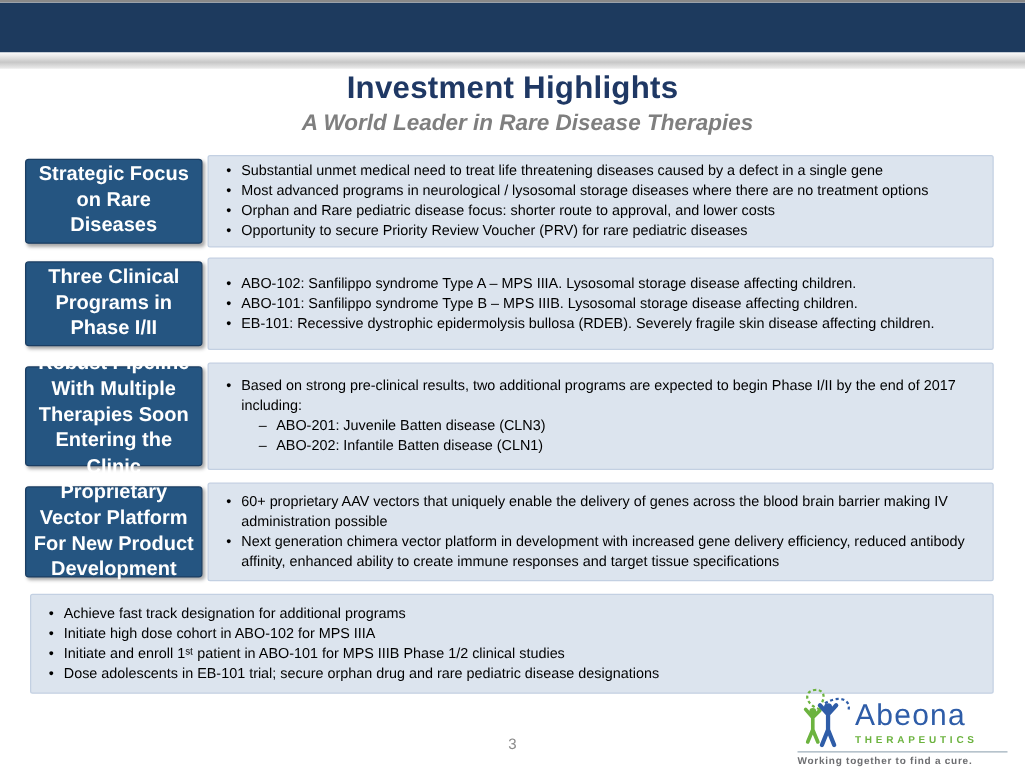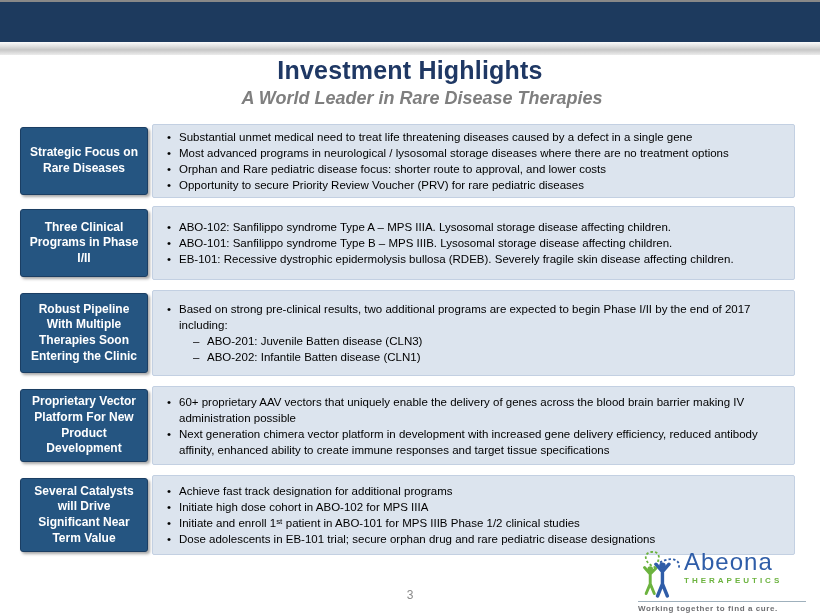--- a/index.html
+++ b/index.html
@@ -23,40 +23,40 @@
     font-size:18px;font-weight:bold;font-style:italic;color:var(--subtitle-gray);}
 
   .rows{position:absolute;left:0;top:0;width:100%;height:100%;pointer-events:none;}
   .row{position:absolute;left:20px;right:25px;display:flex;pointer-events:auto;}
   .row:nth-child(1){top:122px;height:74px;}
   .row:nth-child(2){top:204px;height:74px;}
   .row:nth-child(3){top:288px;height:86px;}
   .row:nth-child(4){top:384px;height:79px;}
   .row:nth-child(5){top:473px;height:80px;}
 
-  .row-label{flex:none;width:128px;margin:3px 0;background:var(--label-navy);
+  .row-label{flex:none;width:142px;margin:3px 0;background:var(--label-navy);
     border:1px solid var(--label-border);border-radius:3px;
     box-shadow:2px 2px 3px rgba(0,0,0,0.35);
-    color:#fff;font-weight:bold;font-size:12px;line-height:1.3;text-align:center;
+    color:#fff;font-weight:bold;font-size:16px;line-height:1.3;text-align:center;
     display:flex;align-items:center;justify-content:center;padding:16px 5px;}
   .row-content{flex:1;margin-left:4px;background:var(--content-bg);
     border:1px solid var(--content-border);border-radius:2px;
     display:flex;flex-direction:column;justify-content:center;padding:4px 6px 4px 10px;}
 
   .bullet{display:flex;color:var(--text-black);font-size:11.5px;line-height:16px;}
   .bullet .marker{flex:none;width:16px;padding-left:4px;}
   .bullet.level-2{margin-left:30px;}
   .bullet.level-2 .marker{width:14px;padding-left:0;}
   .btext{flex:1;}
 
   .page-number{position:absolute;left:0;top:586px;width:100%;text-align:center;
     font-size:12px;color:var(--page-gray);}
 
   .logo{position:absolute;right:14px;top:548px;width:168px;}
-  .logo-top{display:flex;align-items:flex-start;}
+  .logo-top{display:flex;align-items:flex-end;}
   .logo-figures{flex:none;margin-right:2px;}
   .logo-words{padding-bottom:2px;}
   .logo-name{font-size:24px;color:var(--logo-blue);letter-spacing:1px;line-height:1;}
   .logo-subname{font-size:8px;color:var(--logo-green);letter-spacing:3px;font-weight:bold;margin-top:2px;}
   .logo-rule{border-top:1px solid #9fb0bc;margin-top:3px;}
   .logo-tagline{font-size:8px;color:var(--tagline-gray);letter-spacing:0.6px;margin-top:2px;
     text-align:left;font-weight:bold;}
 </style>
 </head>
 <body>
@@ -135,21 +135,20 @@
             <span class="btext">60+ proprietary AAV vectors that uniquely enable the delivery of genes across the blood brain barrier making IV administration possible</span>
           </div>
           <div class="bullet level-1">
             <span class="marker">•</span>
             <span class="btext">Next generation chimera vector platform in development with increased gene delivery efficiency, reduced antibody affinity, enhanced ability to create immune responses and target tissue specifications</span>
           </div>
         </div>
   </div>
 
   <div class="row">
-    <div class="row-label">Several Catalysts will Drive Significant Near Term Value</div>
     <div class="row-content">
           <div class="bullet level-1">
             <span class="marker">•</span>
             <span class="btext">Achieve fast track designation for additional programs</span>
           </div>
           <div class="bullet level-1">
             <span class="marker">•</span>
             <span class="btext">Initiate high dose cohort in ABO-102 for MPS IIIA</span>
           </div>
           <div class="bullet level-1">

